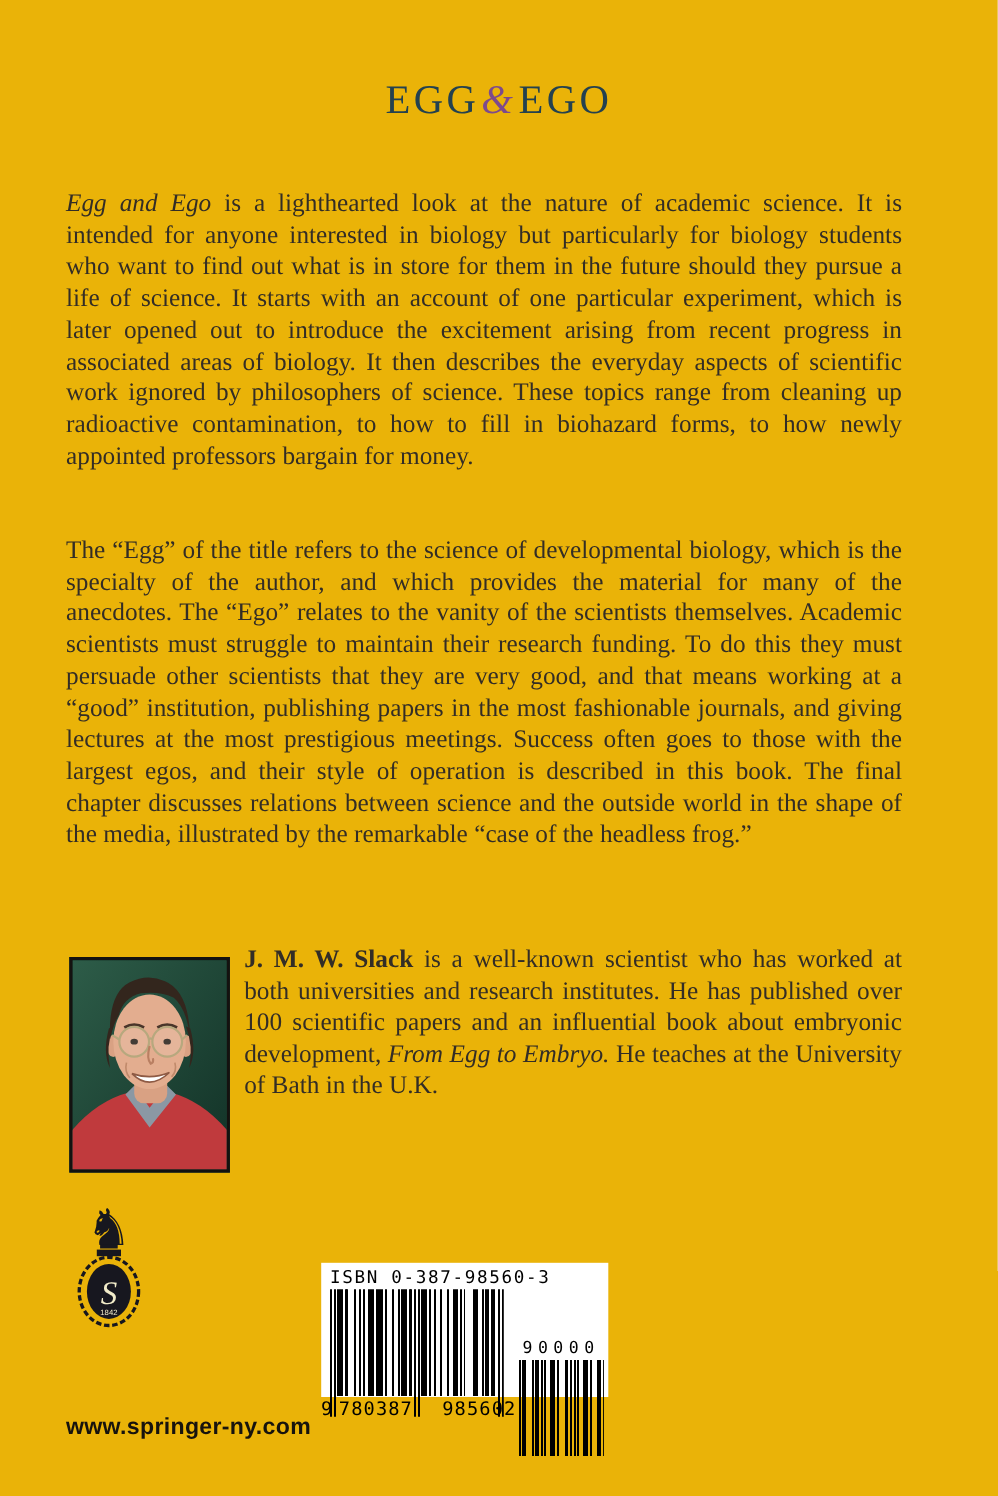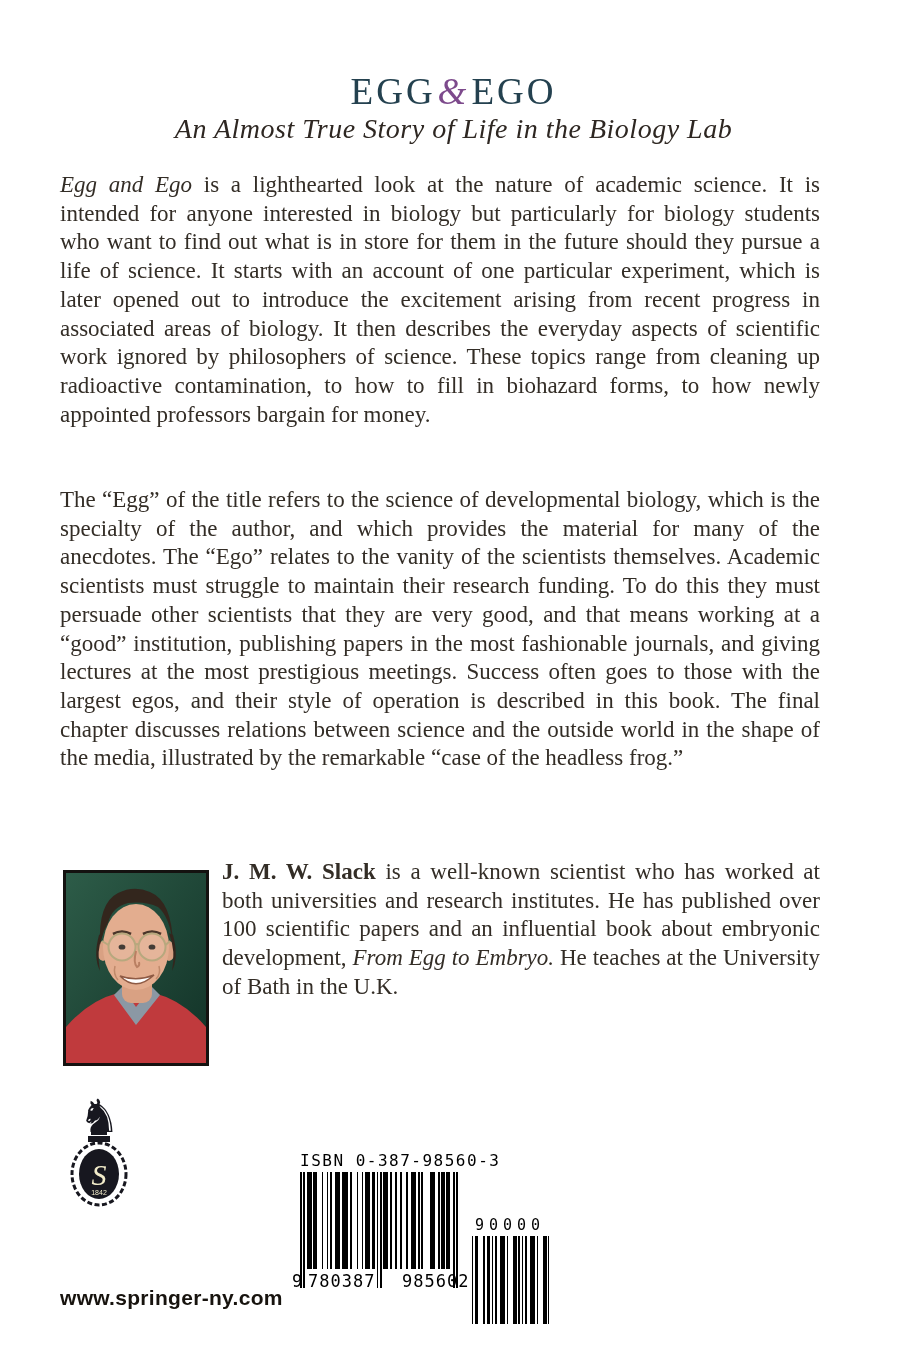--- a/index.html
+++ b/index.html
@@ -1,18 +1,18 @@
 <!DOCTYPE html>
 <html><head>
 <meta charset="utf-8">
 <style>
   html,body { margin:0; padding:0; background:#e8e2c0; }
   .cover {
     position:relative; width:907px; height:1360px;
-    background:#ffffff; overflow:hidden;
+    background:#eab308; overflow:hidden;
     font-family:"Liberation Serif", serif; color:#342e27;
   }
   
   .title-block { position:absolute; top:72px; left:0; width:100%; text-align:center; }
   .book-title { margin:0; font-size:37px; font-weight:normal; letter-spacing:3px; color:#24414f; line-height:1.08; }
   .book-title .amp { color:#7d4a8c; font-style:italic; padding:0 2px; }
   .book-subtitle { font-style:italic; font-size:28px; color:#2e2722; margin-top:1px; letter-spacing:0.5px; }
   
   .syn { position:absolute; left:60px; width:760px; margin:0;
          font-size:23px; line-height:28.7px; text-align:justify; color:#332d26; }
@@ -20,21 +20,21 @@
   .p2 { top:486px; }
   
   .author { position:absolute; left:60px; top:858px; width:760px; }
   .photo { position:absolute; left:3px; top:12px; width:140px; height:190px;
            border:3px solid #141210; background:#1c4a3a; }
   .photo svg { display:block; }
   .bio { margin:0 0 12px 162px; font-size:23px; line-height:28.7px; text-align:justify; color:#332d26; }
   
   .logo { position:absolute; left:60px; top:1090px; width:78px; height:118px; }
   .wordmark { position:absolute; left:138px; top:1138px; font-size:36px; color:#191920; letter-spacing:0.5px; }
-  .barcode-panel { position:absolute; left:292px; top:1148px; width:261px; height:150px; background:#ffffff; }
+  .barcode-panel { position:absolute; left:292px; top:1148px; width:261px; height:122px; background:#ffffff; }
   .isbn-label { position:absolute; top:3px; left:8px; font-family:"DejaVu Sans Mono", monospace;
                 font-size:16px; letter-spacing:1.5px; color:#000; white-space:nowrap; }
   #ean13 { position:absolute; left:8px; top:24px; shape-rendering:crispEdges; }
   #ean5  { display:block; margin:2px auto 0 auto; shape-rendering:crispEdges; }
   svg rect.bar { fill:#000; }
   .bd { position:absolute; top:123px; font-family:"DejaVu Sans Mono", monospace; font-size:17px; color:#000; }
   .d9 { left:-2px; width:14px; text-align:center; }
   .dl { left:16px; width:68px; text-align:left; letter-spacing:1px; }
   .dr { left:110px; width:68px; text-align:left; letter-spacing:1px; }
   .supp { position:absolute; left:178px; top:24px; width:79px; }
@@ -43,21 +43,20 @@
   .website { position:absolute; left:60px; top:1276px; font-family:"Liberation Sans", sans-serif;
              font-weight:bold; font-size:21px; color:#17130e; letter-spacing:0.3px;margin-top:10px; }
 </style>
 </head>
 <body>
 
 <div class="cover">
 
   <header class="title-block">
     <h1 class="book-title"><span>EGG</span><span class="amp">&amp;</span><span>EGO</span></h1>
-    <div class="book-subtitle">An Almost True Story of Life in the Biology Lab</div>
   </header>
 
   <p class="syn p1"><i>Egg and Ego</i><span> is a lighthearted look at the nature of academic science. It is intended for anyone interested in biology but particularly for biology students who want to find out what is in store for them in the future should they pursue a life of science. It starts with an account of one particular experiment, which is later opened out to introduce the excitement arising from recent progress in associated areas of biology. It then describes the everyday aspects of scientific work ignored by philosophers of science. These topics range from cleaning up radioactive contamination, to how to fill in biohazard forms, to how newly appointed professors bargain for money.</span></p>
 
   <p class="syn p2">The “Egg” of the title refers to the science of developmental biology, which is the specialty of the author, and which provides the material for many of the anecdotes. The “Ego” relates to the vanity of the scientists themselves. Academic scientists must struggle to maintain their research funding. To do this they must persuade other scientists that they are very good, and that means working at a “good” institution, publishing papers in the most fashionable journals, and giving lectures at the most prestigious meetings. Success often goes to those with the largest egos, and their style of operation is described in this book. The final chapter discusses relations between science and the outside world in the shape of the media, illustrated by the remarkable “case of the headless frog.”</p>
 
   <section class="author">
     <div class="photo">
       <svg viewBox="0 0 140 190" width="140" height="190">
         <defs>

